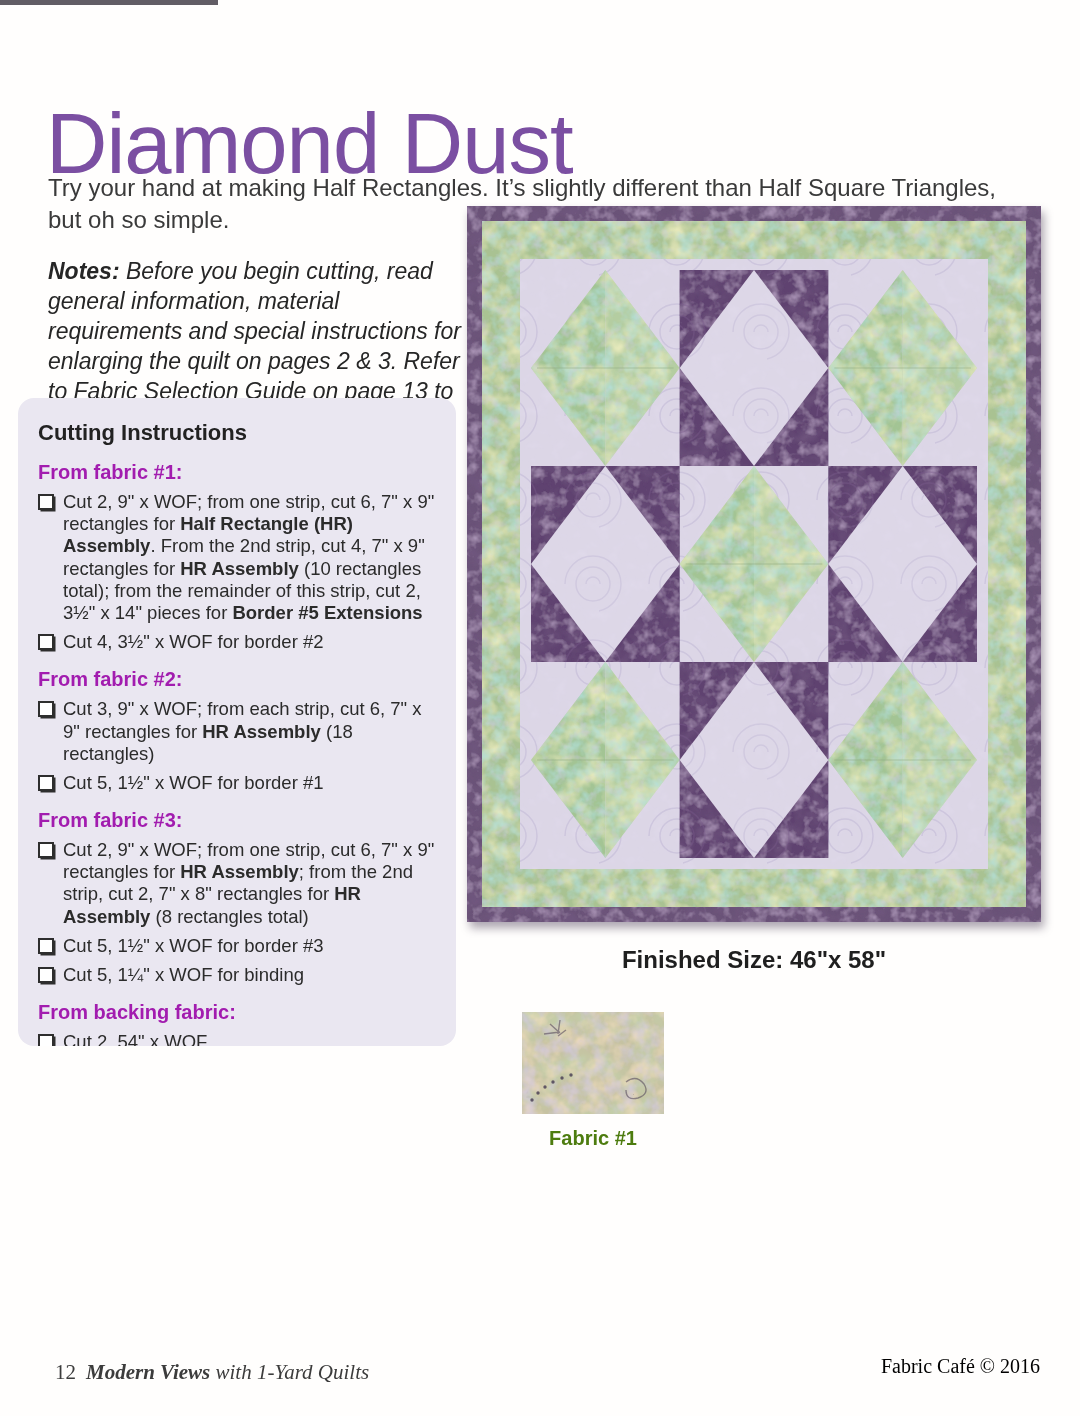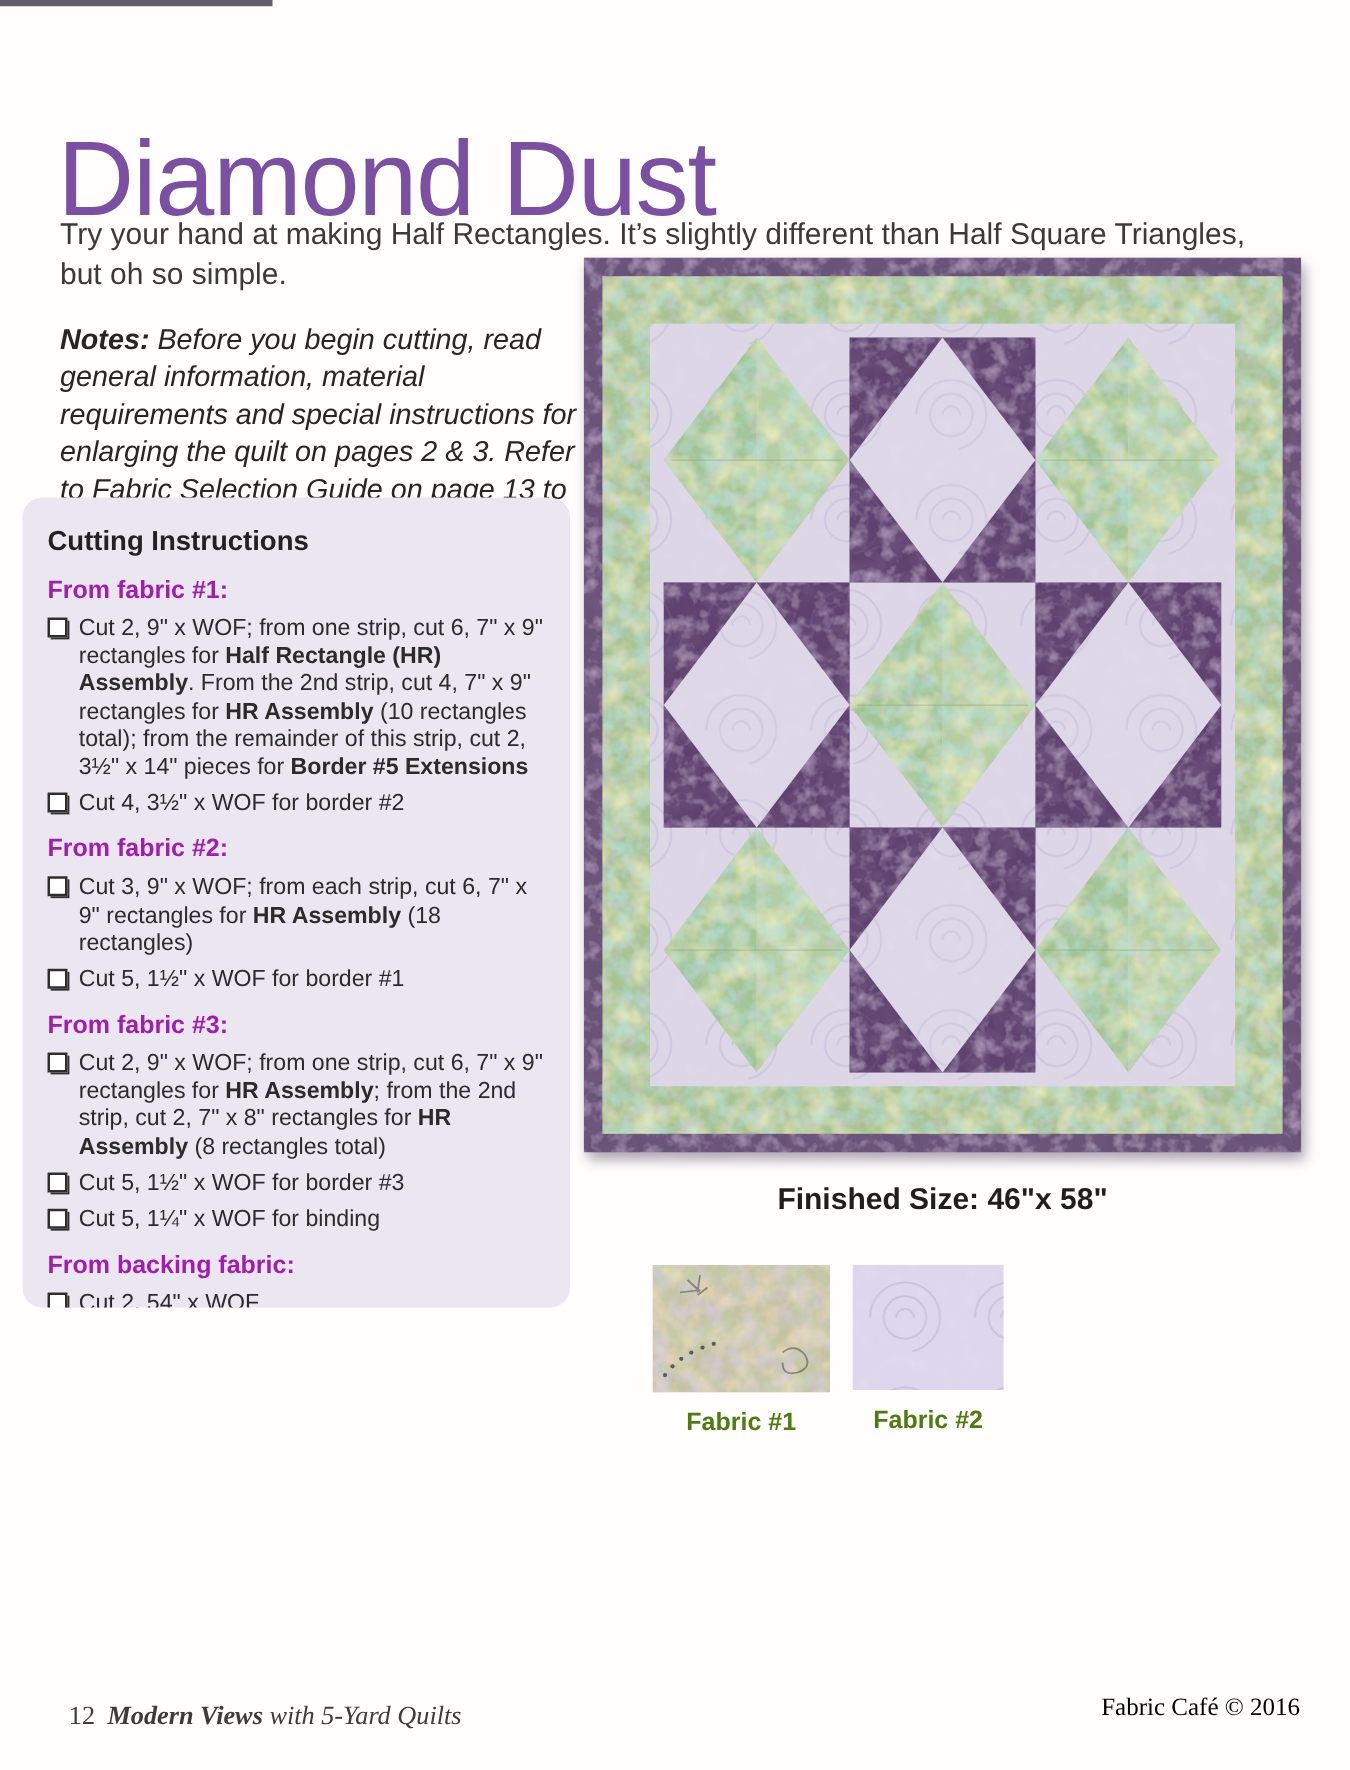--- a/index.html
+++ b/index.html
@@ -238,26 +238,19 @@
           <circle cx="16" cy="81" r="1.7"></circle>
           <circle cx="23" cy="75" r="1.7"></circle>
         <circle cx="31" cy="70" r="1.7"></circle>
           <circle cx="40" cy="66" r="1.7"></circle>
           <circle cx="49" cy="63" r="1.7"></circle>
       </g>
     </svg>
     <figcaption class="swatch-label">Fabric #1</figcaption>
   </figure>
 
-  <figure class="swatch sw2" style="margin:0">
-    <svg width="121" height="100" viewBox="0 0 121 100">
-      <rect x="0" y="0" width="121" height="100" filter="url(#texLight)" fill="#dcd7ec"></rect>
-      <rect x="0" y="0" width="121" height="100" fill="url(#swirlLight)" opacity="0.9"></rect>
-    </svg>
-    <figcaption class="swatch-label">Fabric #2</figcaption>
-  </figure>
-
-
-  <div class="footer-left"><span class="pgnum">12</span><span class="book">Modern Views</span><span class="rest"> with 5-Yard Quilts</span></div>
+
+
+  <div class="footer-left"><span class="pgnum">12</span><span class="book">Modern Views</span><span class="rest"> with 1-Yard Quilts</span></div>
 
   <div class="footer-right">Fabric Café © 2016</div>
 
 </div>
 
 </body></html>

